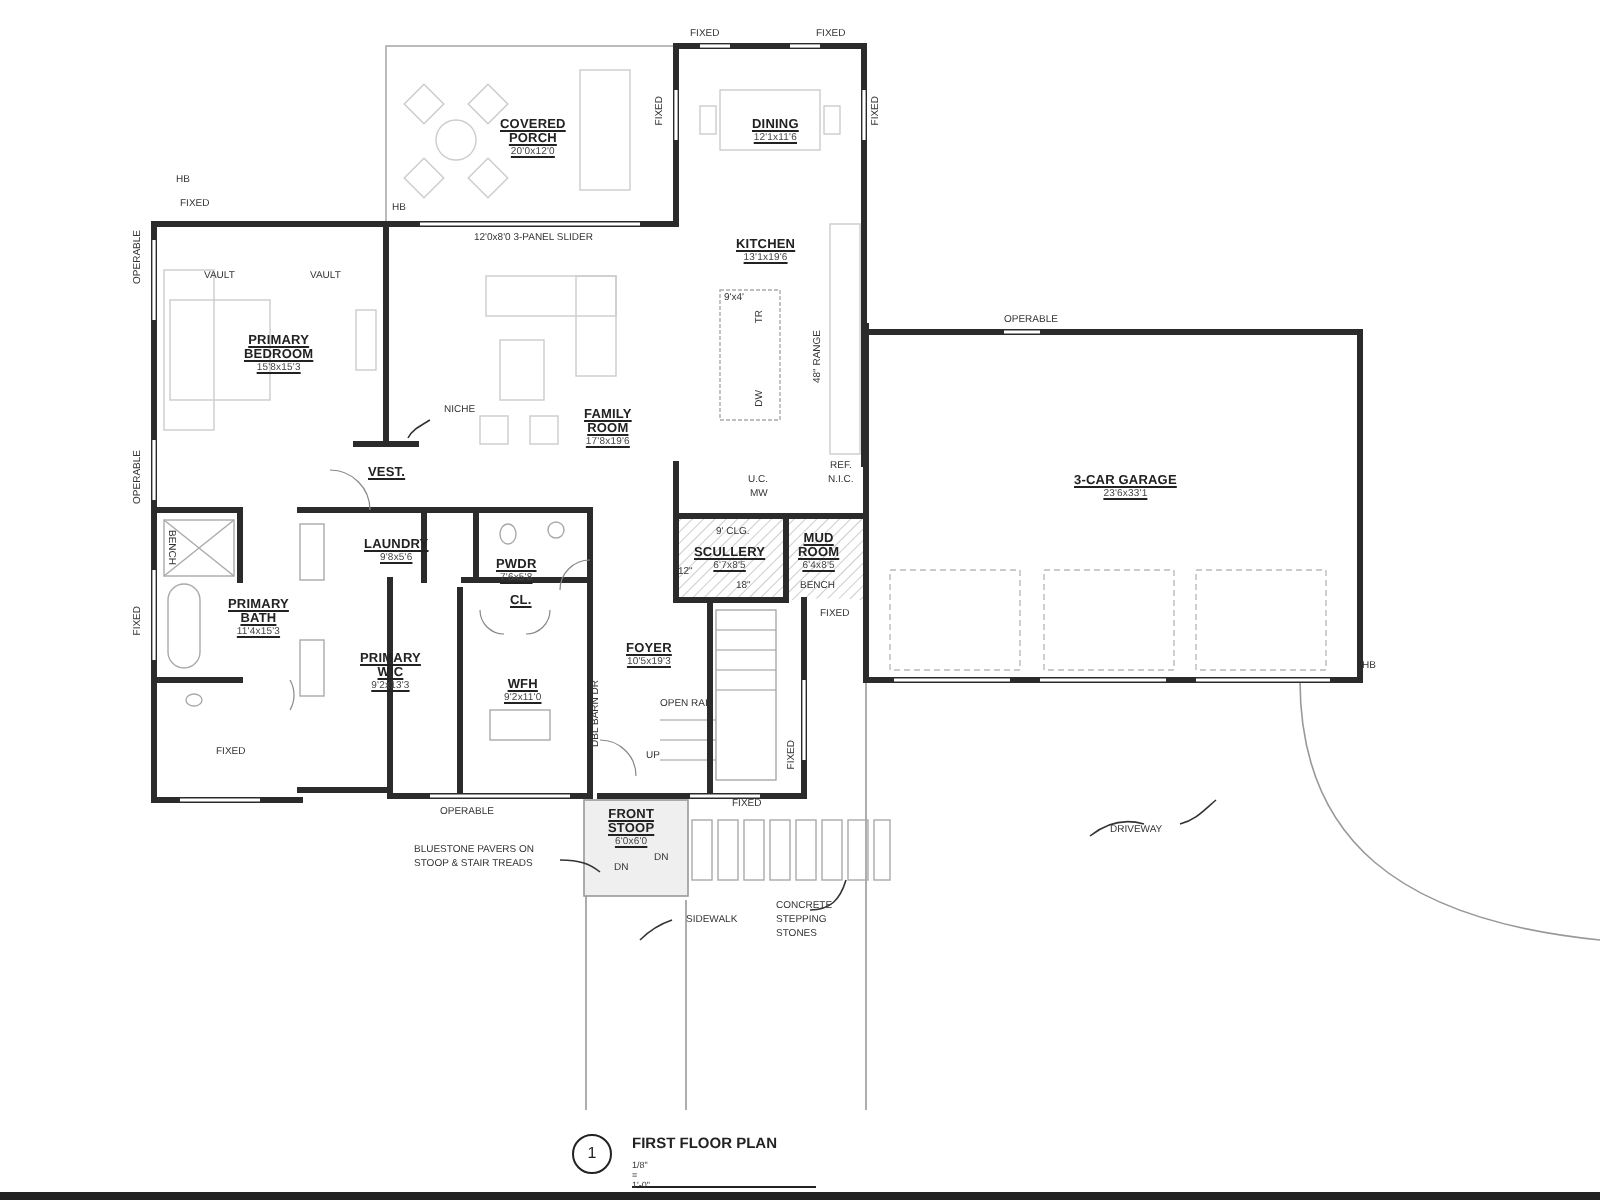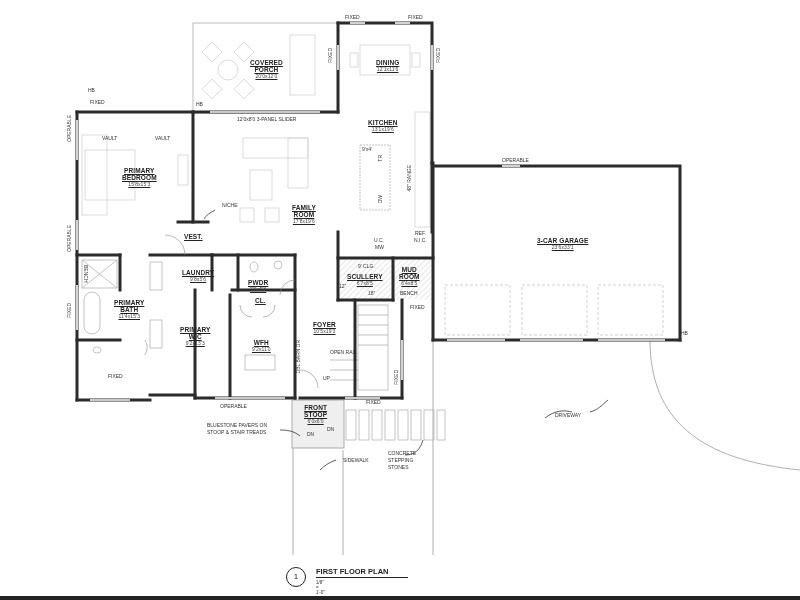--- a/index.html
+++ b/index.html
@@ -5,21 +5,21 @@
   html,body{margin:0;padding:0;background:#ffffff;}
   body{width:800px;height:600px;overflow:hidden;position:relative;font-family:"Liberation Sans",sans-serif;}
   #plan{position:absolute;left:0;top:0;width:800px;height:600px;}
   .lbl{position:absolute;font-family:"Liberation Sans",sans-serif;color:#222;text-align:center;line-height:1.05;white-space:nowrap;}
   .room-name{font-size:6.5px;font-weight:bold;text-decoration:underline;letter-spacing:0.1px;}
   .room-dim{font-size:5px;color:#444;font-weight:normal;text-decoration:none;display:block;}
   .note{position:absolute;font-size:5px;color:#333;white-space:nowrap;line-height:1.1;}
   .vert{writing-mode:vertical-rl;transform:rotate(180deg);}
   .title-wrap{position:absolute;left:286px;top:567px;}
   .title-circle{position:absolute;left:0;top:0;width:18px;height:18px;border:1px solid #222;border-radius:50%;font-size:8px;text-align:center;line-height:18px;color:#222;}
-  .title-text{position:absolute;left:30px;top:0px;font-size:7.5px;font-weight:bold;color:#222;border-bottom:1px solid #222;padding-bottom:1px;width:92px;}
+  .title-text{position:absolute;left:30px;top:0px;font-size:7.5px;font-weight:bold;color:#222;border-bottom:1px solid #222;padding-bottom:17px;width:92px;}
   .title-scale{position:absolute;left:30px;top:13px;font-size:4.5px;color:#333;}
   .bottom-bar{position:absolute;left:0;top:596px;width:800px;height:4px;background:#222;}
 </style>
 </head>
 <body>
 
 <svg id="plan" viewBox="0 0 800 600" xmlns="http://www.w3.org/2000/svg">
   <defs>
     <pattern id="hatch" width="4" height="4" patternUnits="userSpaceOnUse" patternTransform="rotate(45)">
       <line x1="0" y1="0" x2="0" y2="4" stroke="#aaa" stroke-width="0.6"></line>

